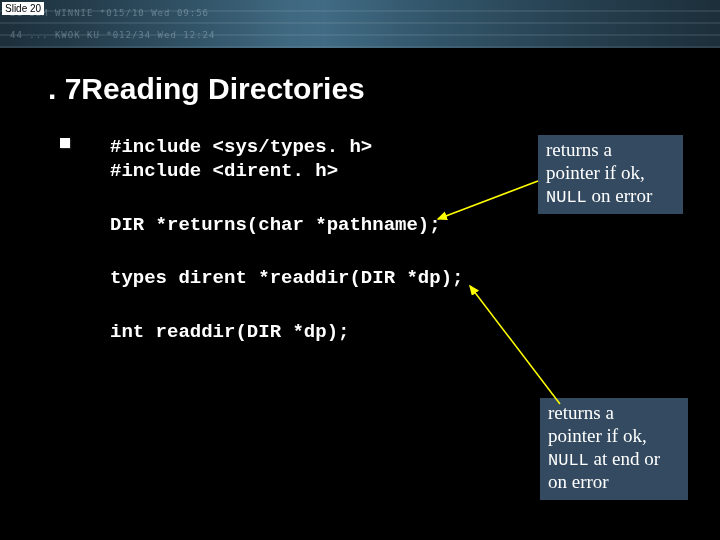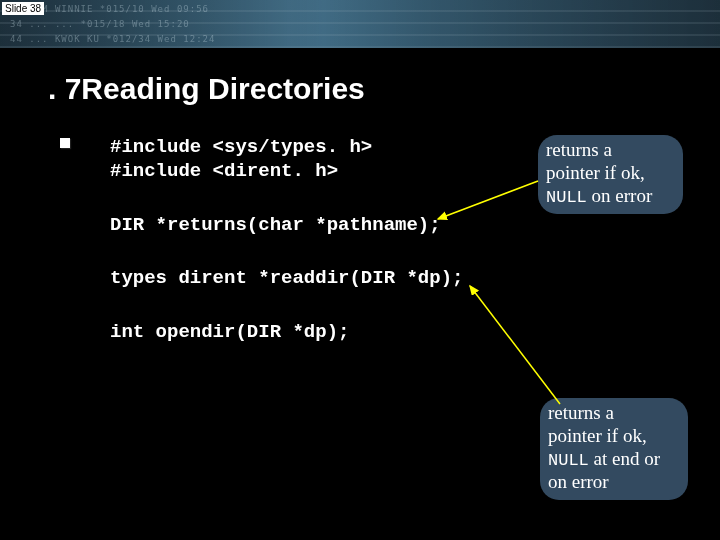--- a/index.html
+++ b/index.html
@@ -83,55 +83,53 @@
   .code-block { margin-bottom: 30px; margin-left: 20px; }
   .note-box {
     position: absolute;
     background: #334A60;
     color: #fff;
     font-family: "Times New Roman", serif;
     font-size: 19px;
     line-height: 1.2;
     padding: 4px 4px 6px 8px;
     width: 150px;
-    border-radius: 19px;
   }
   .note-box .mono { font-family: "Courier New", monospace; font-size: 17px; }
   #note1 { top: 135px; left: 538px; width: 145px; }
   #note2 { top: 398px; left: 540px; width: 148px; }
   svg.arrow { position: absolute; z-index: 5; pointer-events: none; }
 </style>
 </head>
 <body>
 
 <div class="header-img">
   <div class="header-text-bg">
     <div>21  IBM  WINNIE     *015/10      Wed  09:56</div>
-    <div>34  ...  ...        *015/18      Wed  15:20</div>
     <div>44  ...  KWOK KU    *012/34      Wed  12:24</div>
   </div>
 </div>
 
-<div class="slide-label">Slide 38</div>
+<div class="slide-label">Slide 20</div>
 
 <h1 class="title">. 7Reading Directories</h1>
 
 <div class="content">
   <div class="bullet"></div>
 
   <div class="code code-block">
     <div>#include &lt;sys/types. h&gt;</div>
     <div>#include &lt;dirent. h&gt;</div>
   </div>
 
   <div class="code code-block">DIR *returns(char *pathname);</div>
 
   <div class="code code-block">types dirent *readdir(DIR *dp);</div>
 
-  <div class="code code-block">int opendir(DIR *dp);</div>
+  <div class="code code-block">int readdir(DIR *dp);</div>
 </div>
 
 <div id="note1" class="note-box">
   <div>returns a</div>
   <div>pointer if ok,</div>
   <div><span class="mono">NULL</span><span> on error</span></div>
 </div>
 
 <div id="note2" class="note-box">
   <div>returns a</div>

